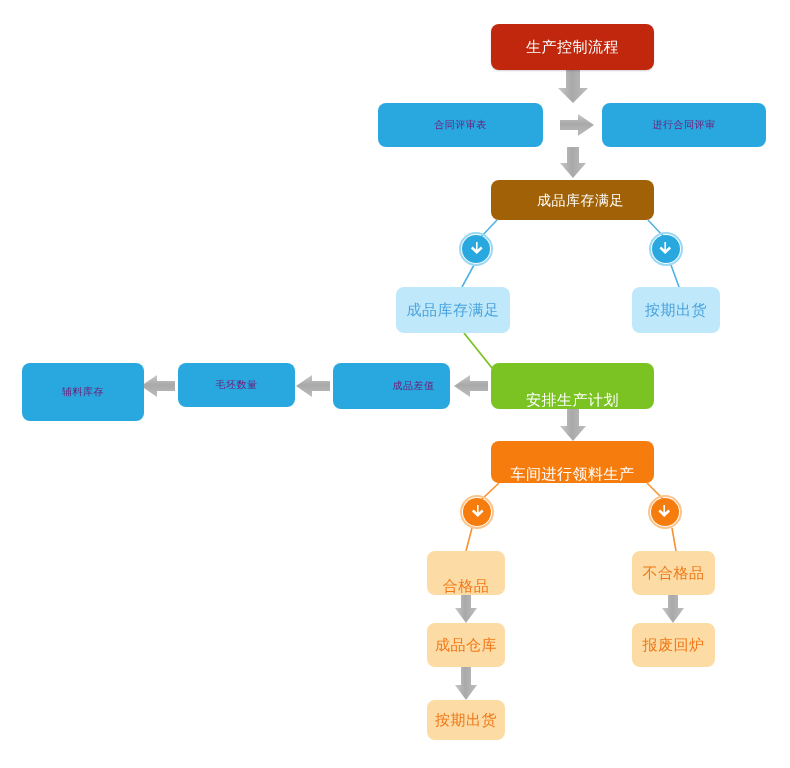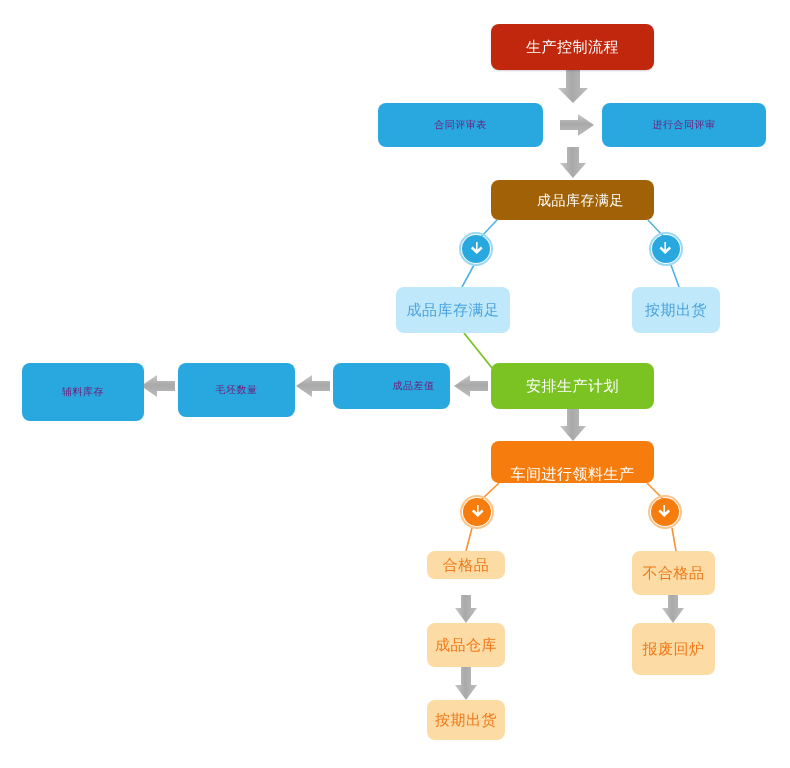--- a/index.html
+++ b/index.html
@@ -194,42 +194,42 @@
     </div>
   <div class="node n-lightblue-dark" style="left: 396px; top: 287px; width: 114px; height: 46px;">
       <span>成品库存满足</span>
     </div>
   <div class="node n-lightblue-dark" style="left: 632px; top: 287px; width: 88px; height: 46px;">
       <span>按期出货</span>
     </div>
   <div class="node n-blue" style="left: 22px; top: 363px; width: 122px; height: 58px;">
       <span>辅料库存</span>
     </div>
-  <div class="node n-blue" style="left: 178px; top: 363px; width: 117px; height: 54px;">
+  <div class="node n-blue" style="left: 178px; top: 363px; width: 117px; height: 44px;">
       <span>毛坯数量</span>
     </div>
   <div class="node n-blue" style="left: 333px; top: 363px; width: 117px; height: 46px; padding-left: 44px;">
       <span>成品差值</span>
     </div>
-  <div class="node n-green" style="left: 491px; top: 363px; width: 163px; height: 46px;">
+  <div class="node n-green" style="left: 491px; top: 363px; width: 163px; height: 46px; align-items: flex-end;">
       <span>安排生产计划</span>
     </div>
   <div class="node n-orange" style="left: 491px; top: 441px; width: 163px; height: 42px; align-items: flex-end;">
       <span>车间进行领料生产</span>
     </div>
-  <div class="node n-lightorange" style="left: 427px; top: 551px; width: 78px; height: 28px;">
+  <div class="node n-lightorange" style="left: 427px; top: 551px; width: 78px; height: 44px; align-items: flex-end;">
       <span>合格品</span>
     </div>
   <div class="node n-lightorange" style="left: 632px; top: 551px; width: 83px; height: 44px;">
       <span>不合格品</span>
     </div>
   <div class="node n-lightorange" style="left: 427px; top: 623px; width: 78px; height: 44px; text-align: center;">
       <span>成品仓库</span>
     </div>
-  <div class="node n-lightorange" style="left: 632px; top: 623px; width: 83px; height: 52px;">
+  <div class="node n-lightorange" style="left: 632px; top: 623px; width: 83px; height: 44px;">
       <span>报废回炉</span>
     </div>
   <div class="node n-lightorange" style="left: 427px; top: 700px; width: 78px; height: 40px;">
       <span>按期出货</span>
     </div>
 
   <div class="branch-icon bi-blue" style="left: 462px; top: 235px;">
       <span class="ring"></span>
       <svg width="28" height="28" viewBox="0 0 28 28">
         <g transform="">

